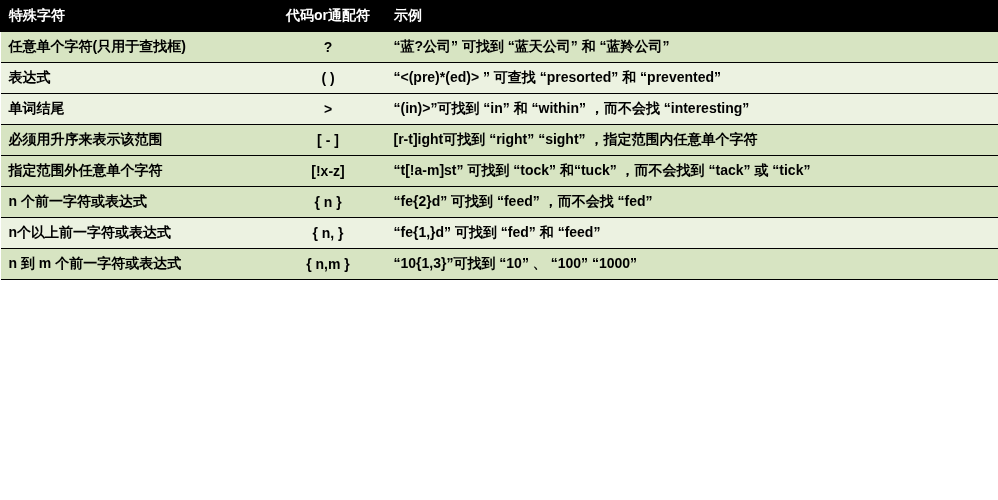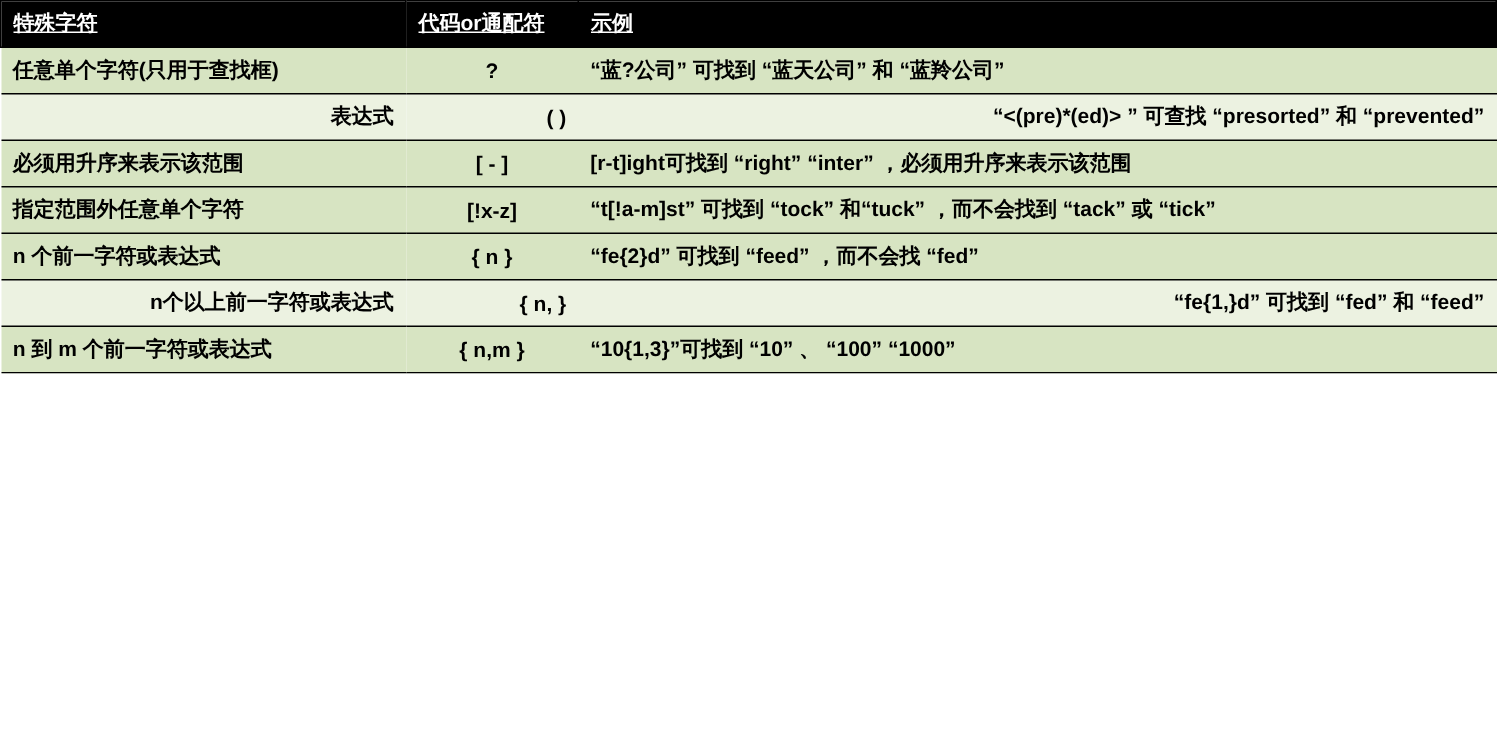--- a/index.html
+++ b/index.html
@@ -15,40 +15,38 @@
       border-collapse: collapse;
       table-layout: fixed;
     }
     th {
       background: #000;
       color: #fff;
       font-weight: bold;
       padding: 6px 8px;
       border: 1px solid #000;
       text-align: left;
-      text-decoration: underline;
     }
     th.col-code {
-      text-align: left;
+      text-align: center;
     }
     td {
       padding: 6px 8px;
       border-top: 1px solid #000;
       border-bottom: 1px solid #000;
       border-left: none;
       border-right: none;
       vertical-align: middle;
       font-weight: bold;
     }
     tr.even td {
       background: #d7e4c2;
     }
     tr.odd td {
       background: #ecf2e1;
-      text-align: right;
     }
     td.col-code {
       text-align: center;
     }
     .col-special { width: 270px; }
     .col-code-w { width: 115px; }
     .col-example-w { width: auto; }
   </style>
 </head>
 <body>
@@ -70,24 +68,29 @@
       <tr class="even">
         <td>任意单个字符(只用于查找框)</td>
         <td class="col-code">?</td>
         <td>“蓝?公司” 可找到 “蓝天公司” 和 “蓝羚公司”</td>
       </tr>
       <tr class="odd">
         <td>表达式</td>
         <td class="col-code">( )</td>
         <td>“&lt;(pre)*(ed)&gt; ” 可查找 “presorted” 和 “prevented”</td>
       </tr>
+      <tr class="odd">
+        <td>单词结尾</td>
+        <td class="col-code">&gt;</td>
+        <td>“(in)&gt;”可找到 “in” 和 “within” ，而不会找 “interesting”</td>
+      </tr>
       <tr class="even">
         <td>必须用升序来表示该范围</td>
         <td class="col-code">[ - ]</td>
-        <td>[r-t]ight可找到 “right” “inter” ，必须用升序来表示该范围</td>
+        <td>[r-t]ight可找到 “right” “sight” ，指定范围内任意单个字符</td>
       </tr>
       <tr class="even">
         <td>指定范围外任意单个字符</td>
         <td class="col-code">[!x-z]</td>
         <td>“t[!a-m]st” 可找到 “tock” 和“tuck” ，而不会找到 “tack” 或 “tick”</td>
       </tr>
       <tr class="even">
         <td>n 个前一字符或表达式</td>
         <td class="col-code">{ n }</td>
         <td>“fe{2}d” 可找到 “feed” ，而不会找 “fed”</td>

